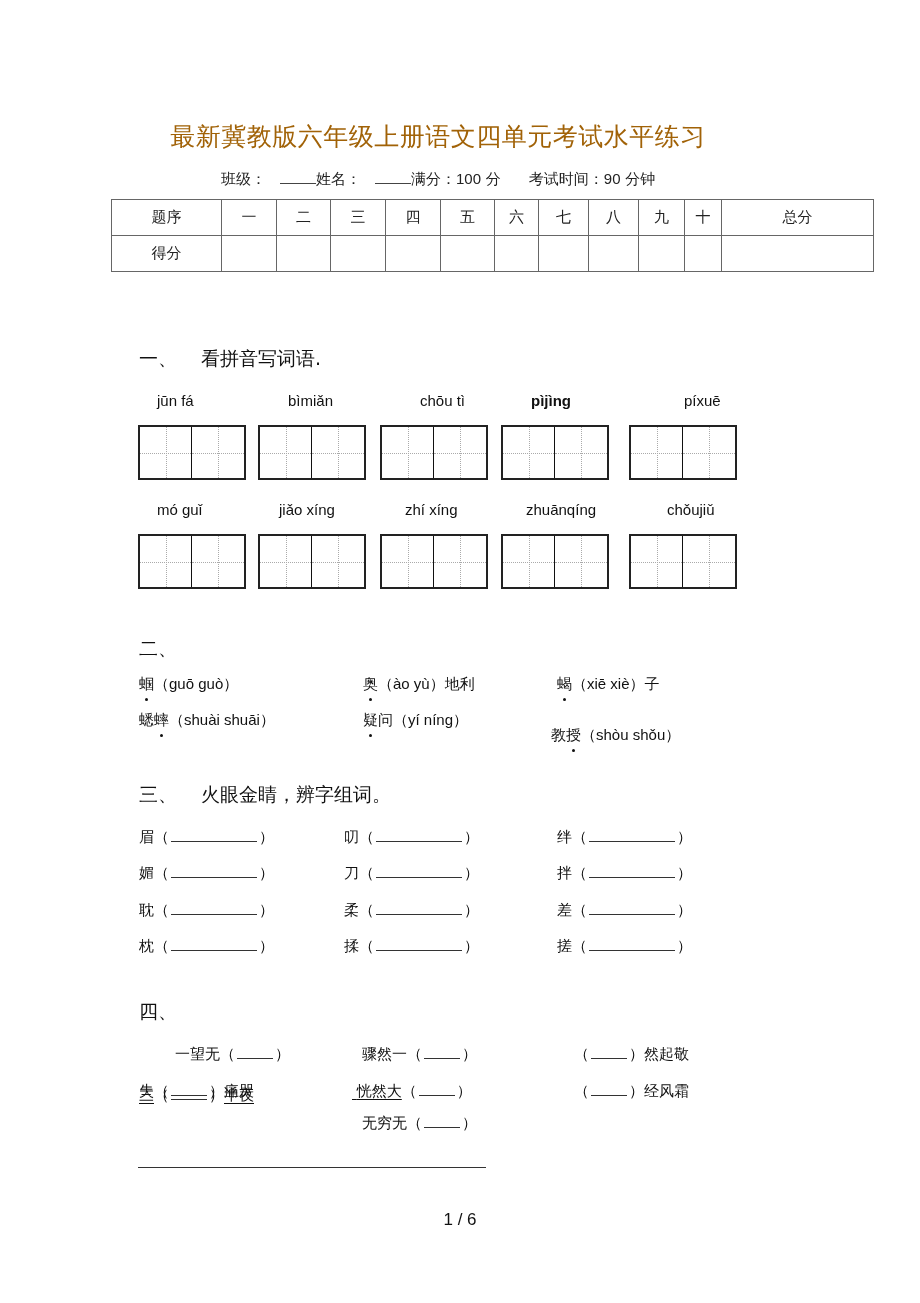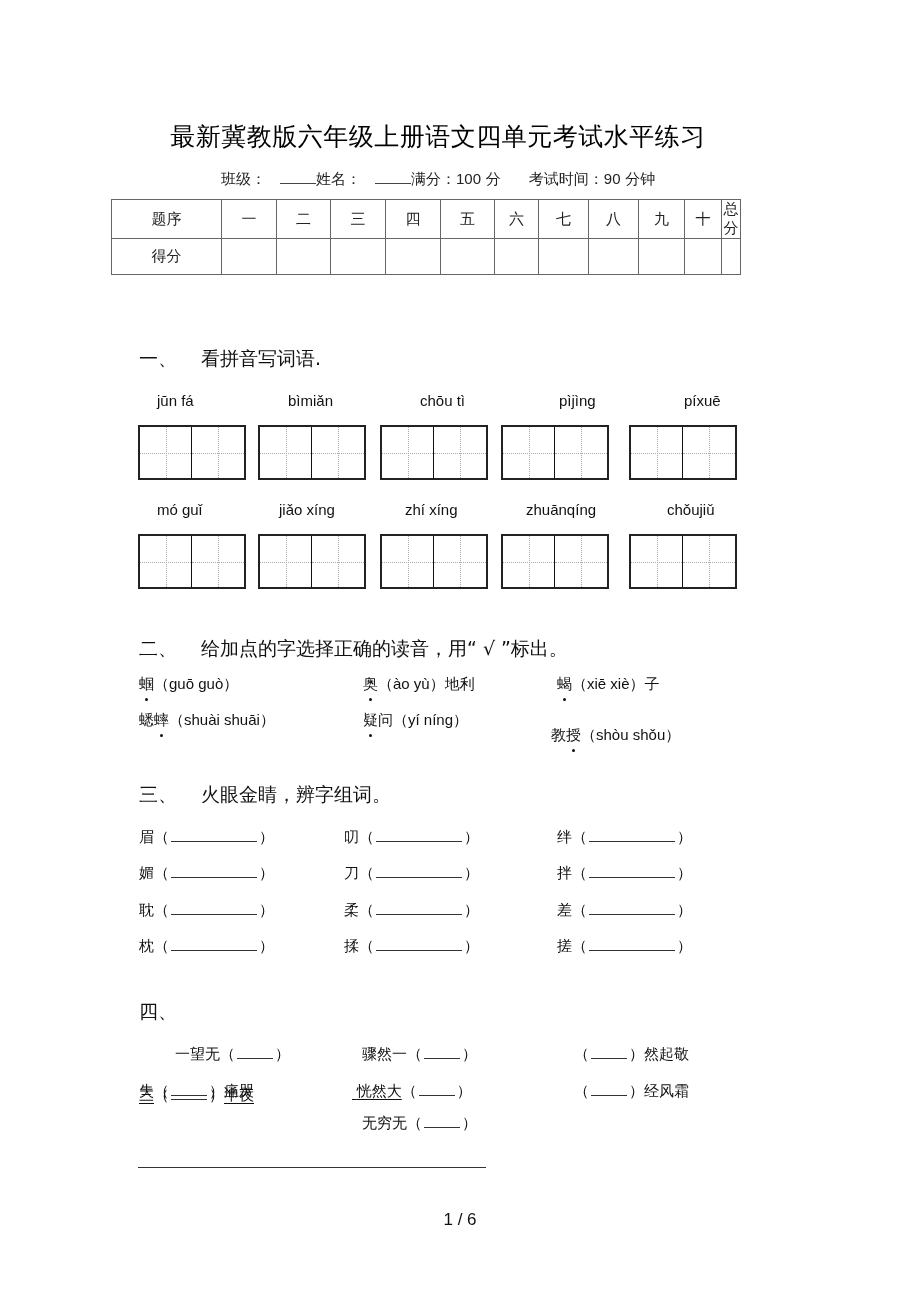--- a/index.html
+++ b/index.html
@@ -1,26 +1,26 @@
 <!DOCTYPE html>
 <html><head>
 <meta charset="utf-8">
 <style>
   html, body { margin: 0; padding: 0; background: #ffffff; }
   body { width: 920px; height: 1303px; position: relative; overflow: hidden;
          font-family: "DejaVu Sans", "Liberation Sans", sans-serif; color: #111; }
   .abs { position: absolute; white-space: nowrap; }
 
-  .title { left: 0; width: 876px; top: 120px; text-align: center; font-size: 25px; letter-spacing: 0.5px; color: #000000; }
+  .title { left: 0; width: 876px; top: 120px; text-align: center; font-size: 25px; letter-spacing: 0.5px; color: #a16207; }
   .meta { left: 221px; top: 169px; font-size: 15px; color: #222; }
   .meta .blank { display: inline-block; width: 36px; border-bottom: 1px solid #444; height: 14px; vertical-align: baseline; }
   .meta .gap { display: inline-block; width: 28px; }
   .meta .num { font-family: "Liberation Sans", sans-serif; font-size: 15px; }
 
-  table.score { position: absolute; left: 111px; top: 199px; border-collapse: collapse; width: 630px; }
+  table.score { position: absolute; left: 111px; top: 199px; border-collapse: collapse; width: 763px; }
   table.score td { border: 1.5px solid #666; height: 35px; text-align: center; font-size: 15px; color: #222; padding: 0; }
 
   .h { font-size: 19px; color: #111; }
   .h .num { position: absolute; left: 0; }
   .h .txt { position: absolute; left: 62px; }
 
   .pinyin { font-family: "Liberation Sans", sans-serif; font-size: 15px; color: #111; }
 
   .grid { position: absolute; height: 55px; border: 2px solid #222; box-sizing: border-box; background: #fff; }
   .grid .cell { position: absolute; top: 0; bottom: 0; width: 50%; box-sizing: border-box; }
@@ -101,21 +101,21 @@
   </table>
 
 <div class="abs h" style="left:139px; top:346px; width:400px; height:26px;">
   <span class="num">一、</span>
   <span class="txt">看拼音写词语.</span>
 </div>
 
 <div class="abs pinyin" style="left:157px; top:392px;">jūn  fá</div>
 <div class="abs pinyin" style="left:288px; top:392px;">bìmiǎn</div>
 <div class="abs pinyin" style="left:420px; top:392px;">chōu tì</div>
-<div class="abs pinyin" style="left:559px; top:392px;">pìjìng</div>
+<div class="abs pinyin" style="left:531px; top:392px;font-weight:bold;">pìjìng</div>
 <div class="abs pinyin" style="left:684px; top:392px;">píxuē</div>
 
 <div class="grid" style="left:138px; top:425px; width:108px;">
     <div class="cell c1"></div>
     <div class="cell c2"></div>
   </div>
 <div class="grid" style="left:258px; top:425px; width:108px;">
     <div class="cell c1"></div>
     <div class="cell c2"></div>
   </div>
@@ -154,21 +154,20 @@
     <div class="cell c1"></div>
     <div class="cell c2"></div>
   </div>
 <div class="grid" style="left:629px; top:534px; width:108px;">
     <div class="cell c1"></div>
     <div class="cell c2"></div>
   </div>
 
 <div class="abs h" style="left:139px; top:636px; width:560px; height:26px;">
   <span class="num">二、</span>
-  <span class="txt">给加点的字选择正确的读音，用“ √ ”标出。</span>
 </div>
 
 <div class="abs row2" style="left:139px; top:675px;"><span class="dot">蝈</span><span class="py">（guō   guò）</span></div>
 <div class="abs row2" style="left:363px; top:675px;"><span class="dot">奥</span><span class="py">（ào   yù）</span><span>地利</span></div>
 <div class="abs row2" style="left:557px; top:675px;"><span class="dot">蝎</span><span class="py">（xiē   xiè）</span><span>子</span></div>
 
 <div class="abs row2" style="left:139px; top:711px;"><span>蟋</span><span class="dot">蟀</span><span class="py">（shuài   shuāi）</span></div>
 <div class="abs row2" style="left:363px; top:711px;"><span class="dot">疑</span><span>问</span><span class="py">（yí   níng）</span></div>
 <div class="abs row2" style="left:551px; top:726px;"><span>教</span><span class="dot">授</span><span class="py">（shòu   shǒu）</span></div>
 

